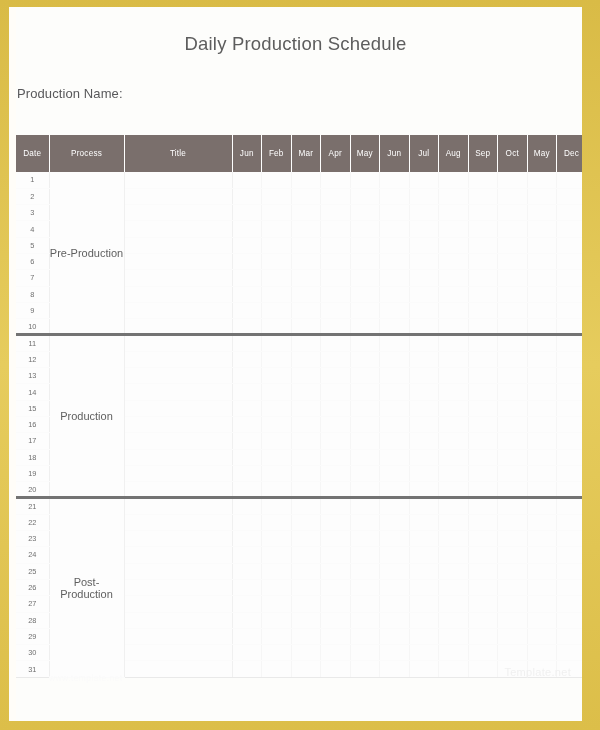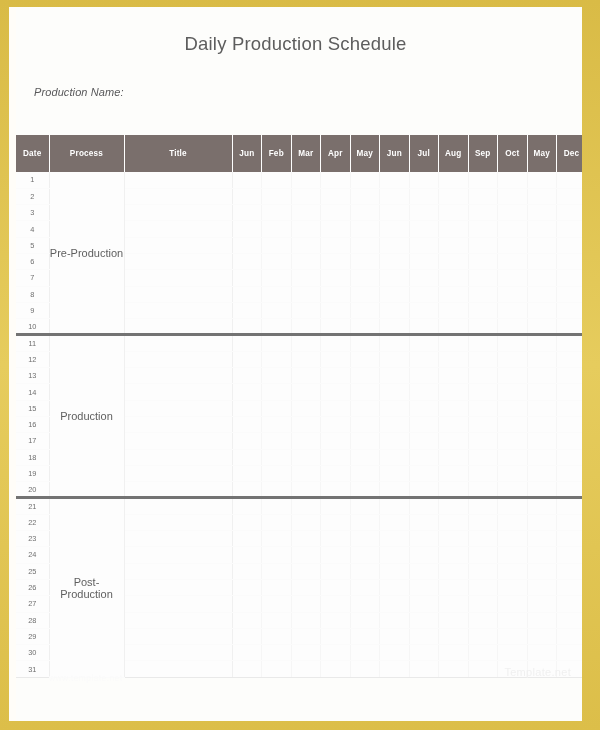--- a/index.html
+++ b/index.html
@@ -44,42 +44,41 @@
     top: 26px;
     text-align: center;
     font-size: 18.5px;
     letter-spacing: .2px;
     color: #5d5d5d;
     font-weight: 400;
   }
 
   #production-name-label {
     position: absolute;
-    left: 25px;
+    left: 8px;
     top: 79px;
-    font-size: 11px;
+    font-size: 13px;
     color: #58585a;
     letter-spacing: .1px;
-    font-style: italic;
   }
 
   
   #schedule-table {
     position: absolute;
     left: 7px;
     top: 128px;
     width: 570px;
     border-collapse: collapse;
     table-layout: fixed;
     font-size: 7.6px;
   }
   #schedule-table thead th {
     background: #7a6f6c;
     color: #ffffff;
-    font-weight: 700;
+    font-weight: 400;
     font-size: 8.2px;
     height: 37px;
     border-right: 1px solid #ffffff;
     border-left: 1px solid #ffffff;
     text-align: center;
     vertical-align: middle;
     padding: 0;
     letter-spacing: .2px;
   }
   #schedule-table thead th:first-child { border-left: none; }

